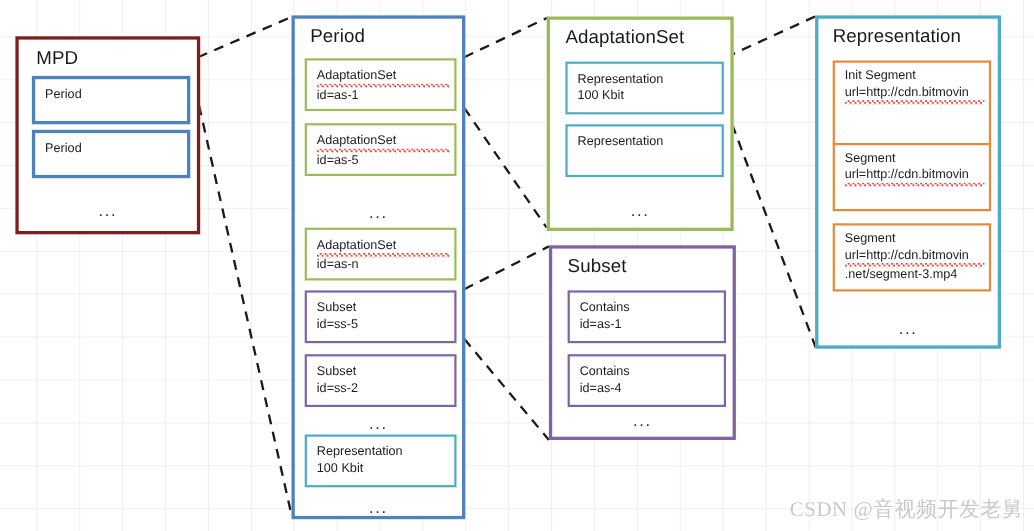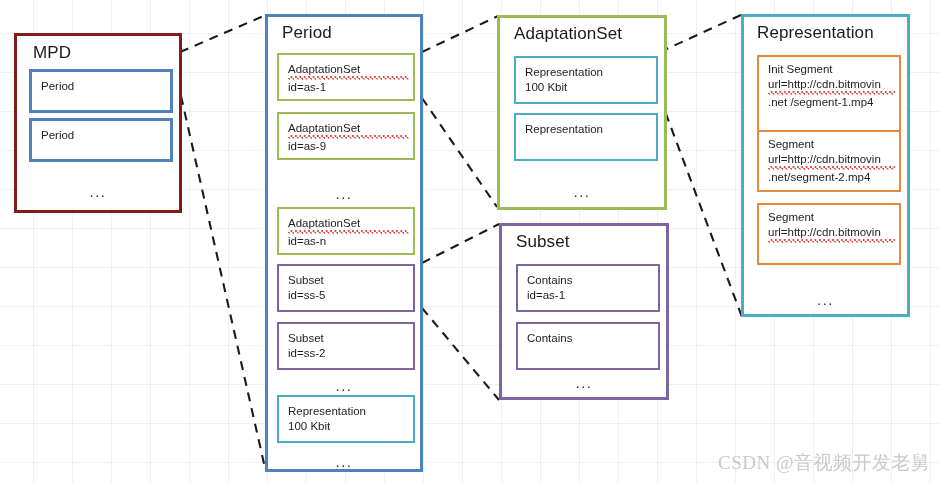--- a/index.html
+++ b/index.html
@@ -100,21 +100,21 @@
     <div class="node" style="left:9px;top:36px;width:138px;height:48px;border:2.5px solid #9BBB59;">
       <div class="node-inner">
         <span class="l1 sq">AdaptationSet</span>
         <span class="l2">id=as-1</span>
       </div>
     </div>
 
     <div class="node" style="left:9px;top:95px;width:138px;height:48px;border:2.5px solid #9BBB59;">
       <div class="node-inner">
         <span class="l1 sq">AdaptationSet</span>
-        <span class="l2">id=as-9</span>
+        <span class="l2">id=as-5</span>
       </div>
     </div>
 
     <div class="ellipsis" style="left:0;right:0;top:169px;">...</div>
 
     <div class="node" style="left:9px;top:190px;width:138px;height:48px;border:2.5px solid #9BBB59;">
       <div class="node-inner">
         <span class="l1 sq">AdaptationSet</span>
         <span class="l2">id=as-n</span>
       </div>
@@ -171,49 +171,49 @@
     <div class="node" style="left:14px;top:38px;width:144px;height:48px;border:2.5px solid #8064A2;">
       <div class="node-inner">
         <span class="l1">Contains</span>
         <span class="l2">id=as-1</span>
       </div>
     </div>
 
     <div class="node" style="left:14px;top:96px;width:144px;height:48px;border:2.5px solid #8064A2;">
       <div class="node-inner">
         <span class="l1">Contains</span>
+        <span class="l2">id=as-4</span>
       </div>
     </div>
 
     <div class="ellipsis" style="left:0;right:0;top:149px;">...</div>
   </div>
 
   <div class="panel" style="left:741px;top:14px;width:169px;height:303px;border:3px solid #4BACC6;">
     <div class="panel-title" style="left:13px;top:6px;">Representation</div>
 
     <div class="node" style="left:13px;top:38px;width:144px;height:78px;border:2.5px solid #E8883A;">
       <div class="node-inner" style="top:5px;">
         <span class="l1">Init Segment</span>
         <span class="l2 sq">url=http://cdn.bitmovin</span>
-        <span class="l3">.net /segment-1.mp4</span>
       </div>
     </div>
 
     <div class="node" style="left:13px;top:113px;width:144px;height:62px;border:2.5px solid #E8883A;">
       <div class="node-inner" style="top:5px;">
         <span class="l1">Segment</span>
         <span class="l2 sq">url=http://cdn.bitmovin</span>
-        <span class="l3">.net/segment-2.mp4</span>
       </div>
     </div>
 
     <div class="node" style="left:13px;top:186px;width:144px;height:62px;border:2.5px solid #E8883A;">
       <div class="node-inner" style="top:5px;">
         <span class="l1">Segment</span>
         <span class="l2 sq">url=http://cdn.bitmovin</span>
+        <span class="l3">.net/segment-3.mp4</span>
       </div>
     </div>
 
     <div class="ellipsis" style="left:0;right:0;top:275px;">...</div>
   </div>
 
   <div class="watermark" style="left:718px;top:450px;">CSDN @音视频开发老舅</div>
 </div>
 
 </body></html>

